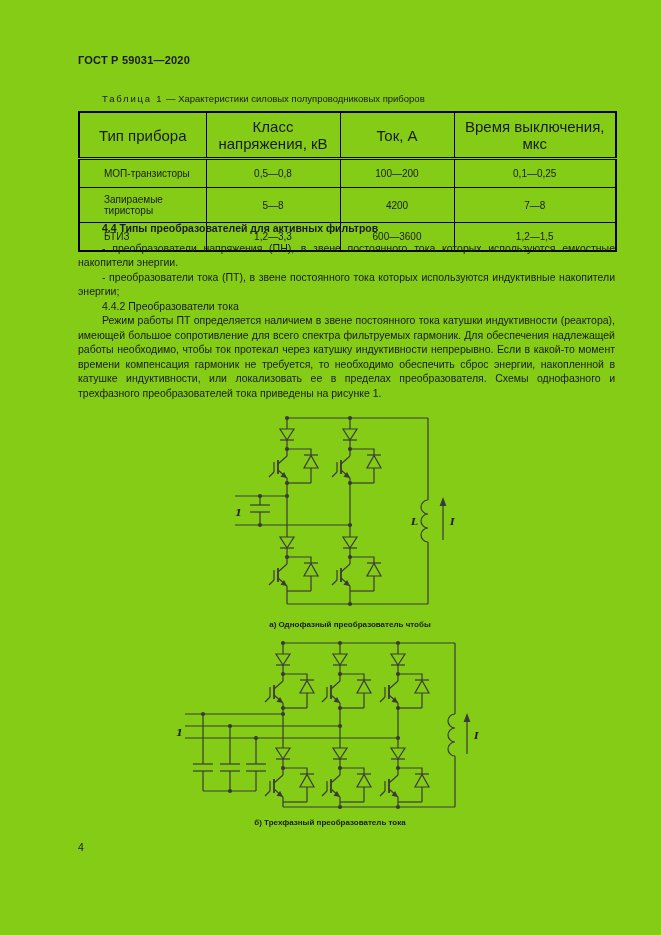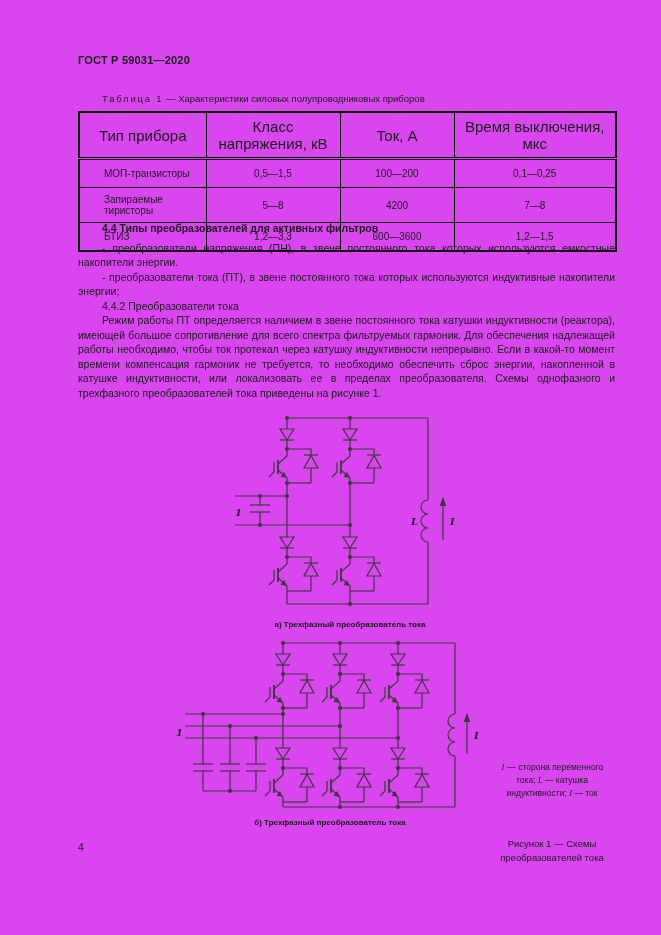--- a/index.html
+++ b/index.html
@@ -1,17 +1,17 @@
 <!DOCTYPE html>
 <html lang="ru"><head>
 <meta charset="utf-8">
 <style>
   html,body{margin:0;padding:0;background:#ffffff;}
   .page{
-    position:relative;width:661px;height:935px;background:#d946ef;
+    position:relative;width:661px;height:935px;background:#84cc16;
     font-family:"Liberation Sans", sans-serif;color:#1a1a1a;overflow:hidden;
   }
   .doc-code{position:absolute;left:78px;top:54px;font-size:11px;font-weight:bold;letter-spacing:.2px;}
   .tbl-caption{position:absolute;left:78px;top:93px;font-size:9.5px;margin-left:24px;}
   .tbl-caption .spaced{letter-spacing:1.8px;}
   table.gost{
     position:absolute;left:78px;top:111px;width:537px;
     border-collapse:collapse;border:2px solid #000;table-layout:fixed;
   }
   .gost th{
@@ -59,21 +59,21 @@
       <tr>
         <th>Тип прибора</th>
         <th>Класс напряжения, кВ</th>
         <th>Ток, А</th>
         <th>Время выключения, мкс</th>
       </tr>
     </thead>
     <tbody>
       <tr>
         <td>МОП-транзисторы</td>
-        <td>0,5—1,5</td>
+        <td>0,5—0,8</td>
         <td>100—200</td>
         <td>0,1—0,25</td>
       </tr>
       <tr>
         <td>Запираемые тиристоры</td>
         <td>5—8</td>
         <td>4200</td>
         <td>7—8</td>
       </tr>
       <tr>
@@ -170,21 +170,21 @@
       <path d="M210,88 a7,7 0 0 0 0,14 a7,7 0 0 0 0,14 a7,7 0 0 0 0,14"></path>
       <line x1="210" y1="130" x2="210" y2="192"></line>
       <line x1="225" y1="128" x2="225" y2="93"></line>
       <polygon points="225,85 221.6,94 228.4,94" fill="#3a3a3a" stroke="none"></polygon>
     </g>
     <text x="17" y="104">1</text>
     <text x="193" y="113">L</text>
     <text x="232" y="113">I</text>
   </svg>
 
-  <div class="subcap cap-a">а) Трехфазный преобразователь тока</div>
+  <div class="subcap cap-a">а) Однофазный преобразователь чтобы</div>
 
   <svg class="circuit-b" width="310" height="172" viewBox="0 0 310 172">
     <g stroke="#3a3a3a" stroke-width="1.2" fill="none">
       <line x1="108" y1="3" x2="280" y2="3"></line>
       <use href="#dot" x="108" y="3"></use>
         <use href="#dot" x="165" y="3"></use>
         <use href="#dot" x="223" y="3"></use>
       <use href="#leg-b" x="108" y="3"></use>
       <use href="#leg-b" x="165" y="3"></use>
       <use href="#leg-b" x="223" y="3"></use>
@@ -221,23 +221,17 @@
       <line x1="280" y1="116" x2="280" y2="167"></line>
       <line x1="292" y1="114" x2="292" y2="81"></line>
       <polygon points="292,73 288.6,82 295.4,82" fill="#3a3a3a" stroke="none"></polygon>
     </g>
     <text x="1" y="96">1</text>
     <text x="299" y="99">I</text>
   </svg>
 
   <div class="subcap cap-b">б) Трехфазный преобразователь тока</div>
 
-  <div class="legend">
-    <div><i>1</i><span> — сторона переменного</span></div>
-    <div><span>тока; </span><i>L</i><span> — катушка</span></div>
-    <div><span>индуктивности; </span><i>I</i><span> — ток</span></div>
-  </div>
-
-  <div class="fig-caption">Рисунок 1 — Схемы преобразователей тока</div>
+
 
   <div class="page-num">4</div>
 
 </div>
 
 </body></html>

